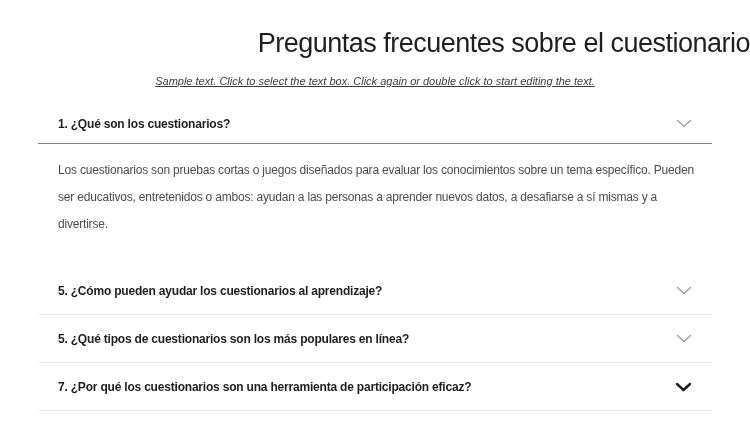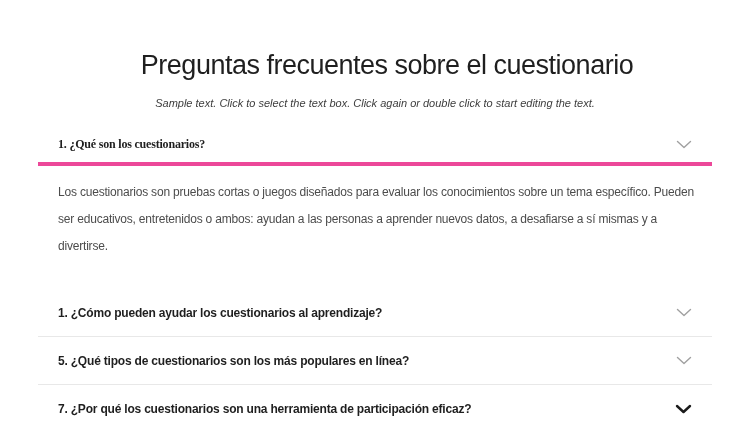--- a/index.html
+++ b/index.html
@@ -5,59 +5,59 @@
   html, body { margin: 0; padding: 0; }
   body {
     width: 750px; height: 424px;
     background: #ffffff;
     font-family: "Liberation Sans", sans-serif;
     overflow: hidden;
   }
   .stage { position: relative; width: 750px; height: 424px; background: #ffffff; }
 
   .page-title {
-    margin: 48px auto 0 auto;
-    text-align: center;
+    margin: 26px auto 0 auto;
+    text-align: right;
     font-size: 27px;
     line-height: 34px;
     font-weight: 400;
     letter-spacing: -0.5px;
     color: #1f1f1f;
     cursor: pointer;
     padding-left: 24px;
   }
   .page-subtitle {
     margin: 15px auto 0 auto;
     text-align: center;
     font-style: italic;
     font-size: 11px;
     line-height: 13px;
     color: #3d3d3d;
     cursor: pointer;
+    text-decoration: underline;
   }
 
   .accordion {
     width: 674px;
     margin: 16px 0 0 38px;
   }
   .acc-item { width: 100%; }
 
   .acc-header {
     display: flex;
     align-items: center;
     justify-content: space-between;
     padding: 0 20px;
     box-sizing: border-box;
     cursor: pointer;
     background: transparent;
   }
   .acc-header.expanded {
     height: 40px;
-    border-bottom: 4px solid #ec4899;
-    font-family: Liberation Serif, serif;
+    border-bottom: 1px solid #ec4899;
   }
   .acc-header.collapsed {
     height: 48px;
     border-bottom: 1px solid #e8e8e8;
   }
   .acc-label {
     font-size: 12px;
     font-weight: bold;
     letter-spacing: -0.2px;
     color: #1f1f1f;
@@ -101,21 +101,21 @@
           </svg>
         </span>
       </div>
       <div class="acc-panel">
         <div class="acc-body">Los cuestionarios son pruebas cortas o juegos diseñados para evaluar los conocimientos sobre un tema específico. Pueden ser educativos, entretenidos o ambos: ayudan a las personas a aprender nuevos datos, a desafiarse a sí mismas y a divertirse.</div>
       </div>
     </div>
 
     <div class="acc-item">
       <div class="acc-header collapsed">
-        <span class="acc-label">1. ¿Cómo pueden ayudar los cuestionarios al aprendizaje?</span>
+        <span class="acc-label">5. ¿Cómo pueden ayudar los cuestionarios al aprendizaje?</span>
         <span class="chev chev-light">
           <svg width="16" height="9" viewBox="0 0 16 9">
             <polyline points="1.5,1.5 8,7.5 14.5,1.5" fill="none" stroke-linecap="round" stroke-linejoin="round"></polyline>
           </svg>
         </span>
       </div>
     </div>
 
     <div class="acc-item">
       <div class="acc-header collapsed">

